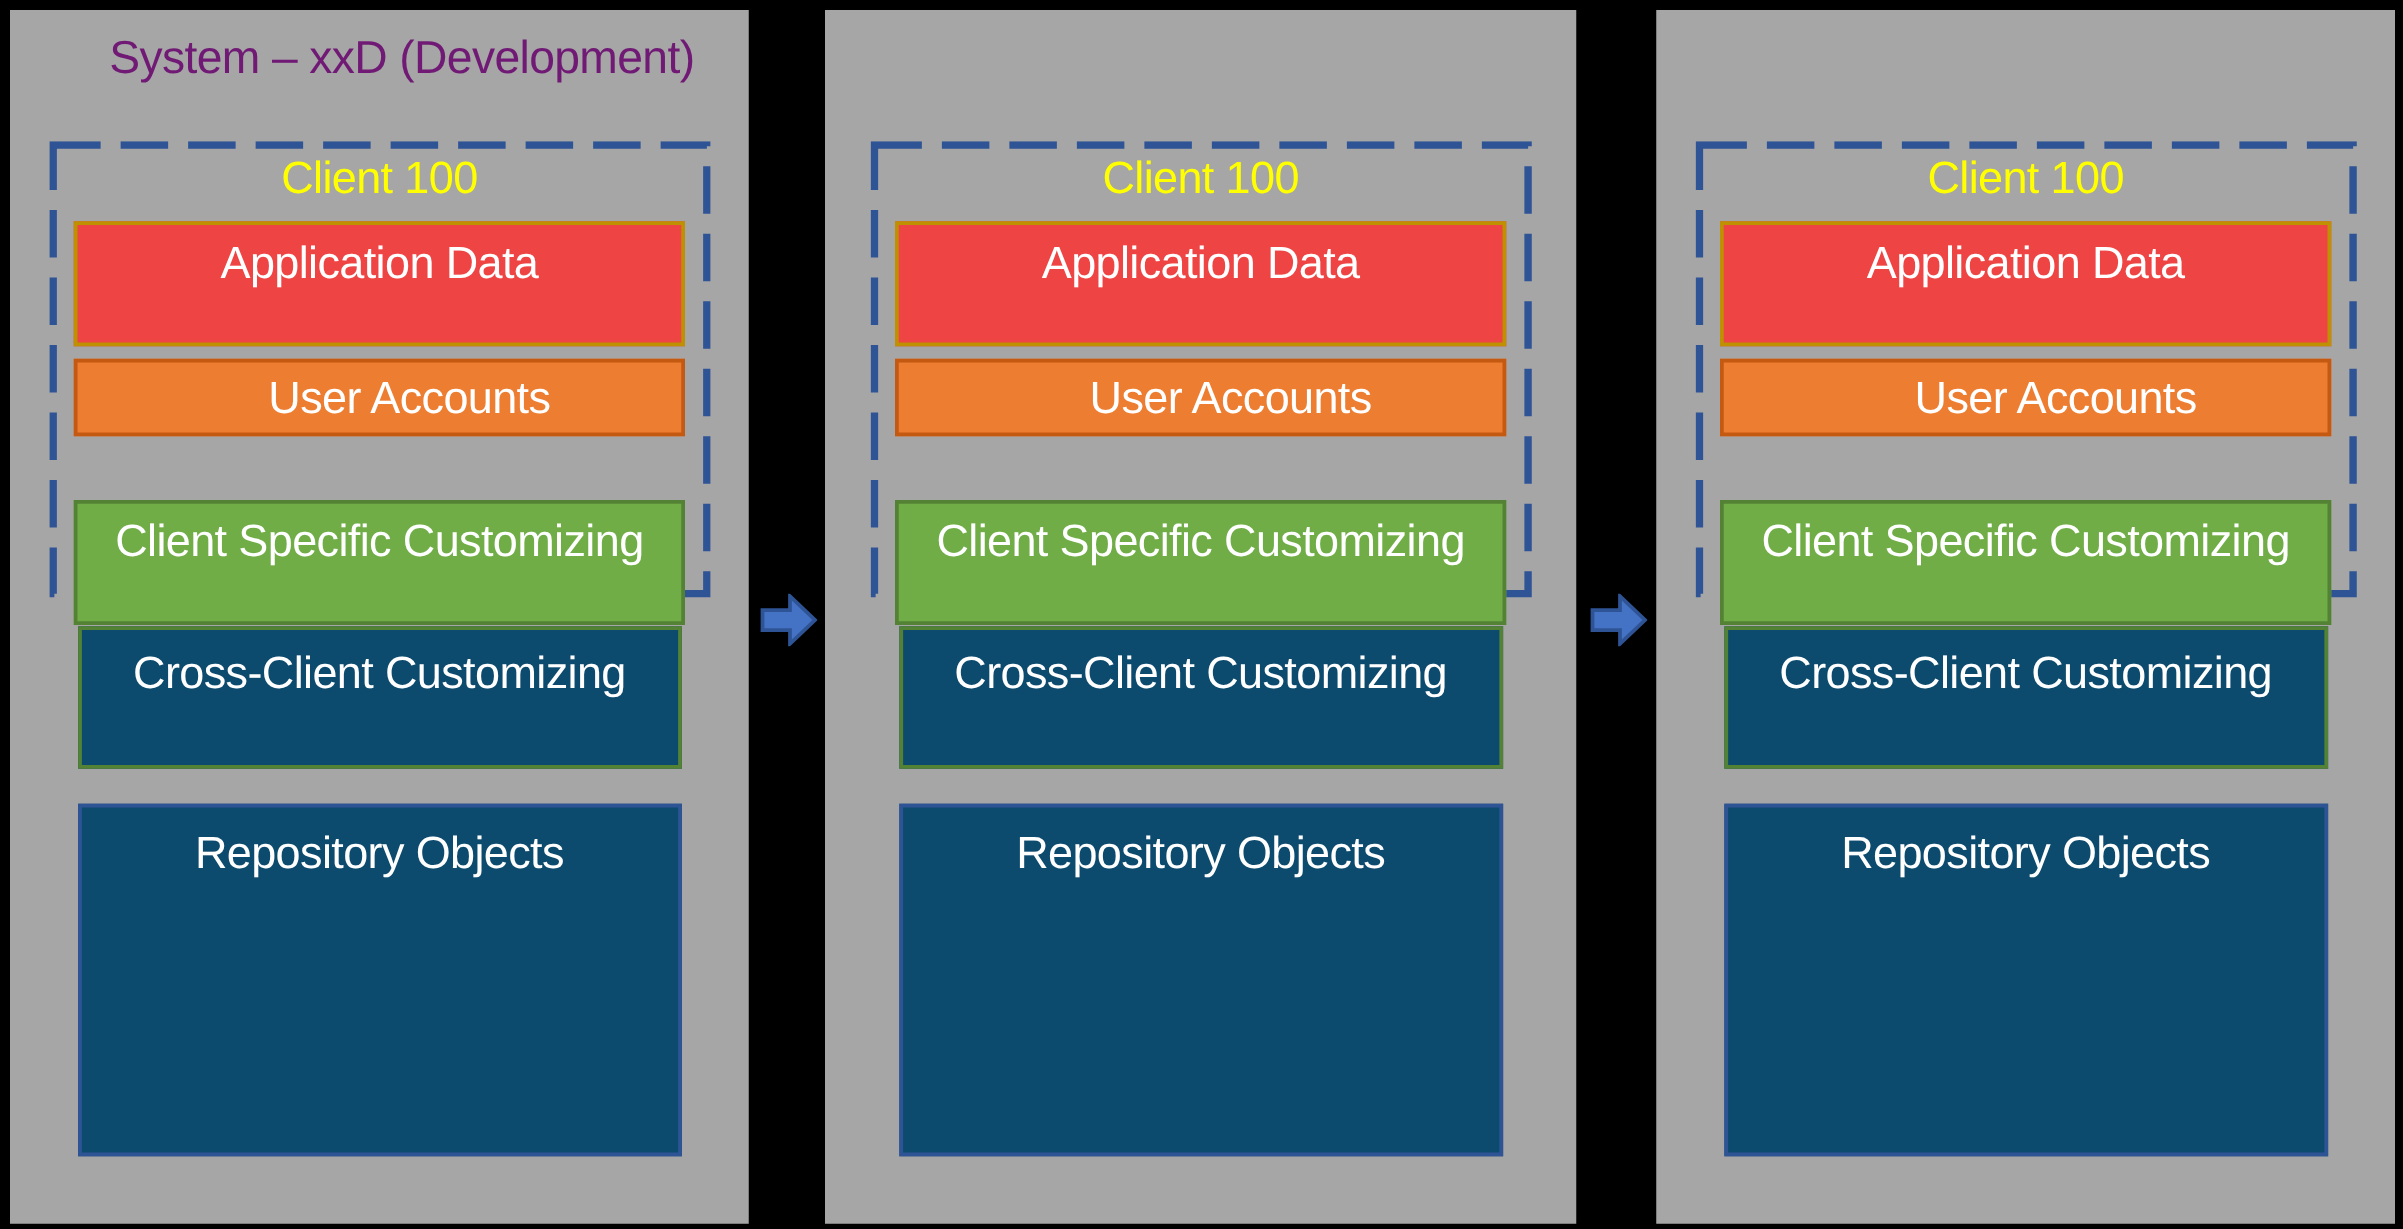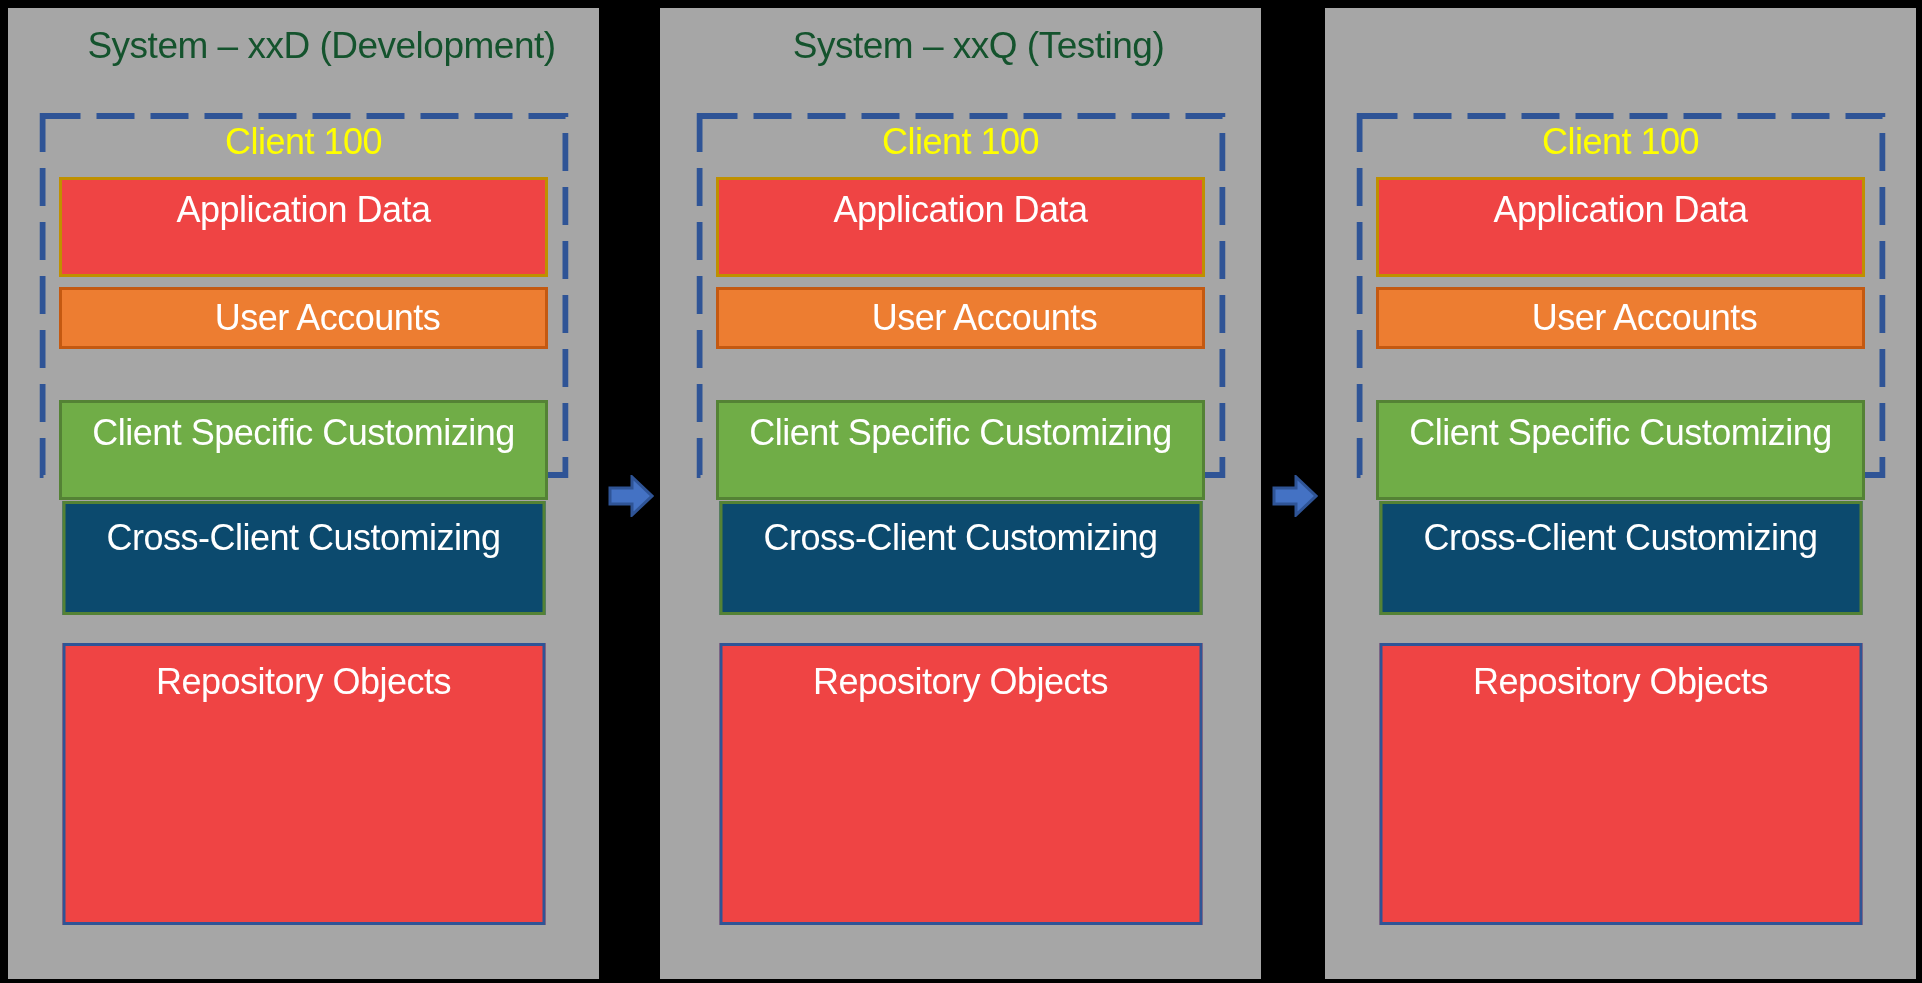--- a/index.html
+++ b/index.html
@@ -3,39 +3,39 @@
 <meta charset="utf-8">
 <style>
   html,body{margin:0;padding:0;background:#000;}
   .stage{
     position:relative;width:1922px;height:983px;background:#000;overflow:hidden;
     font-family:"Liberation Sans",sans-serif;
   }
   .panel{position:absolute;top:8px;height:971px;background:#A6A6A6;}
   .sys-title{
     position:absolute;top:16px;left:0;right:0;text-align:center;
-    font-size:37px;line-height:44px;color:#14532d;letter-spacing:-0.5px;white-space:nowrap;padding-left:36px;
+    font-size:37px;line-height:44px;color:#701a75;letter-spacing:-0.5px;white-space:nowrap;padding-left:36px;
   }
   .client-box{position:absolute;top:105px;left:50%;transform:translateX(-50%);width:529px;height:365px;}
   svg.dash{position:absolute;left:0;top:0;}
   svg.dash rect{fill:none;stroke:#2F5496;stroke-width:6;stroke-dasharray:38 16;}
   .client-label{
     position:absolute;top:7px;left:0;right:0;text-align:center;
     font-size:36px;line-height:44px;color:#FFFF00;letter-spacing:-0.5px;
   }
   .cbox{
     position:absolute;left:50%;transform:translateX(-50%);
     box-sizing:border-box;display:flex;justify-content:center;align-items:flex-start;
     color:#FFFFFF;font-size:36px;line-height:42px;letter-spacing:-0.5px;white-space:nowrap;
   }
   .app {top:64px; width:489px;height:100px;background:#ef4444;border:3px solid #BF9000;padding-top:9px;}
   .user{top:174px;width:489px;height:62px; background:#ED7D31;border:3px solid #C45911;align-items:center;padding-left:48px;}
   .csc {top:247px;width:489px;height:100px;background:#70AD47;border:3px solid #548235;padding-top:9px;margin-top:40px;}
   .cross{top:493px;width:483px;height:114px;background:#0c4a6e;border:3px solid #548235;padding-top:13px;}
-  .repo {top:635px;width:483px;height:282px;background:#ef4444;border:3px solid #2F5496;padding-top:15px;}
+  .repo {top:635px;width:483px;height:282px;background:#0c4a6e;border:3px solid #2F5496;padding-top:15px;}
   .arrow{position:absolute;top:475px;width:46px;height:42px;}
   .arrow polygon{fill:#4472C4;stroke:#2F5496;stroke-width:3;stroke-linejoin:miter;}
 </style>
 </head>
 <body>
 
 <div class="stage">
 
   <section class="panel" style="left:8px;width:591px;">
     <div class="sys-title">System – xxD (Development)</div>
@@ -60,21 +60,20 @@
     <div class="cbox repo">
         <span>Repository Objects</span>
       </div>
   </section>
 
   <svg class="arrow" style="left:608px;" viewBox="0 0 46 42" aria-hidden="true">
     <polygon points="2,13 24,13 24,2 44,21 24,40 24,29 2,29"></polygon>
   </svg>
 
   <section class="panel" style="left:660px;width:601px;">
-    <div class="sys-title">System – xxQ (Testing)</div>
     <div class="client-box">
       <svg class="dash" width="529" height="365" viewBox="0 0 529 365" preserveAspectRatio="none" aria-hidden="true">
           <rect x="3" y="3" width="523" height="359"></rect>
         </svg>
       <div class="client-label">Client 100</div>
       <div class="cbox app">
           <span>Application Data</span>
         </div>
       <div class="cbox user">
           <span>User Accounts</span>

